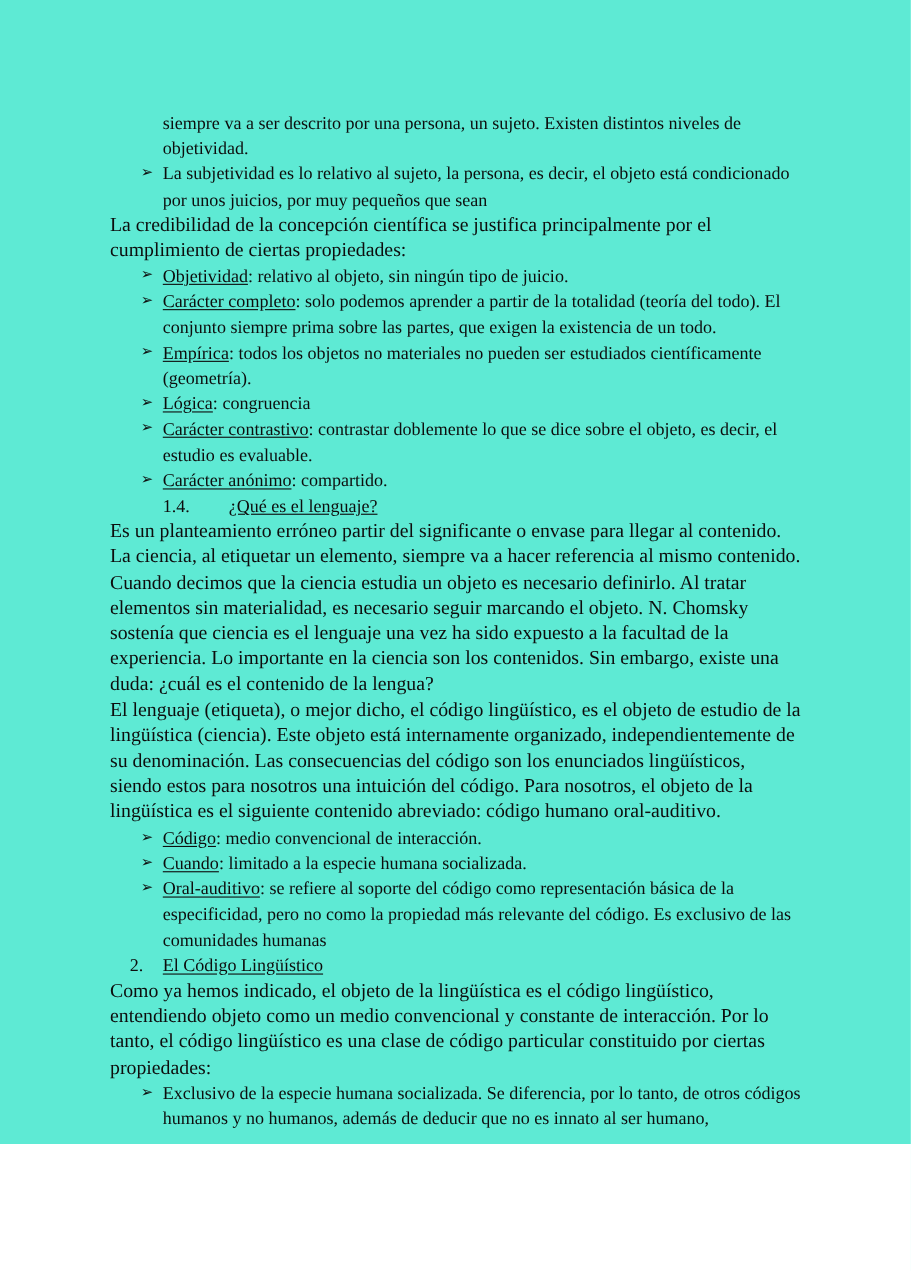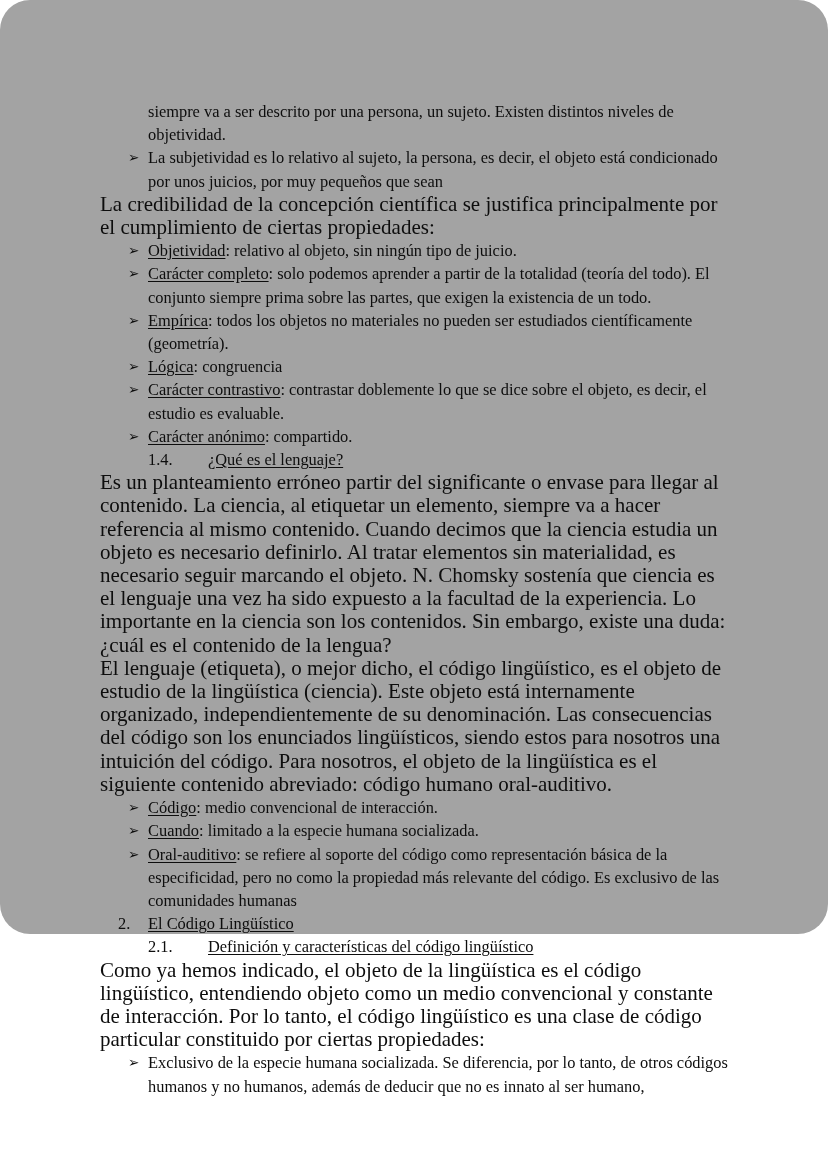--- a/index.html
+++ b/index.html
@@ -10,37 +10,36 @@
   body {
     width: 828px;
     height: 1169px;
     font-family: "Liberation Serif", "DejaVu Serif", serif;
     color: #0d0d0d;
     overflow: hidden;
   }
   .page {
     position: relative;
     width: 828px;
-    height: 934px;
-    background: #a3a3a3;
+    height: 1040px;
+    background: #5eead4;
     box-sizing: border-box;
     padding: 100px 100px 0 100px;
-    border-radius: 30px;
   }
   .doc-body {
     width: 628px;
     font-size: 16.4px;
     line-height: 23.2px;
     text-align: left;
   }
   
   .para {
     margin: 0;
     padding: 0;
-    font-size: 21px;
+    font-size: 18px;
     line-height: 23.2px;
   }
   
   .cont {
     margin: 0;
     padding: 0 0 0 48px;
     font-size: 16.4px;
     line-height: 23.2px;
   }
   
@@ -167,24 +166,20 @@
     <div class="bullet">
       <span class="marker">➢</span>
       <span class="btext"><span class="term">Oral-auditivo</span><span>: se refiere al soporte del código como representación básica de la especificidad, pero no como la propiedad más relevante del código. Es exclusivo de las comunidades humanas</span></span>
     </div>
 
     <div class="h-lvl1">
       <span class="num">2.</span>
       <span class="h-title">El Código Lingüístico</span>
     </div>
 
-    <div class="h-lvl2">
-      <span class="num">2.1.</span>
-      <span class="h-title">Definición y características del código lingüístico</span>
-    </div>
 
 
     <p class="para"><span>Como ya hemos indicado, el objeto de la lingüística es el código lingüístico, entendiendo objeto como un medio convencional y constante de interacción. Por lo tanto, el código lingüístico es una clase de código particular constituido por ciertas propiedades:</span></p>
 
     <div class="bullet">
       <span class="marker">➢</span>
       <span class="btext">Exclusivo de la especie humana socializada. Se diferencia, por lo tanto, de otros códigos humanos y no humanos, además de deducir que no es innato al ser humano,</span>
     </div>
 
   </div>

